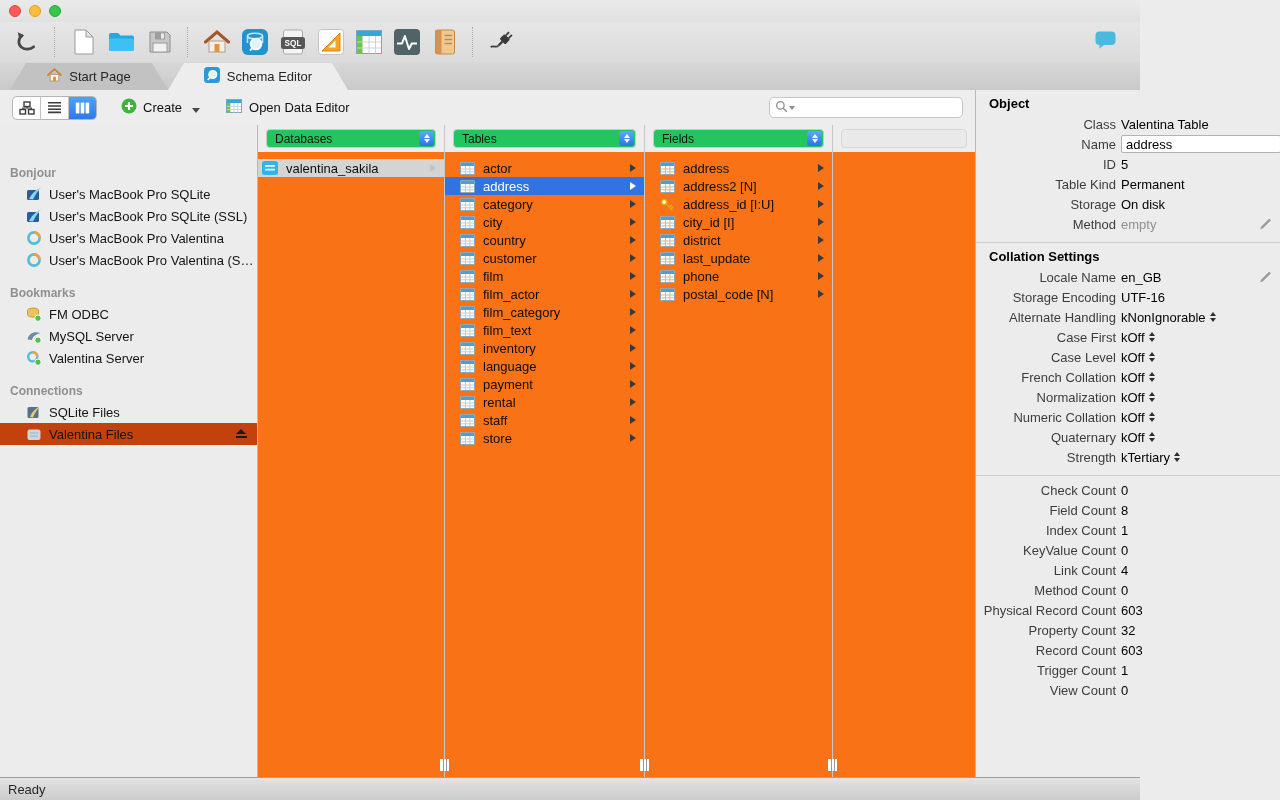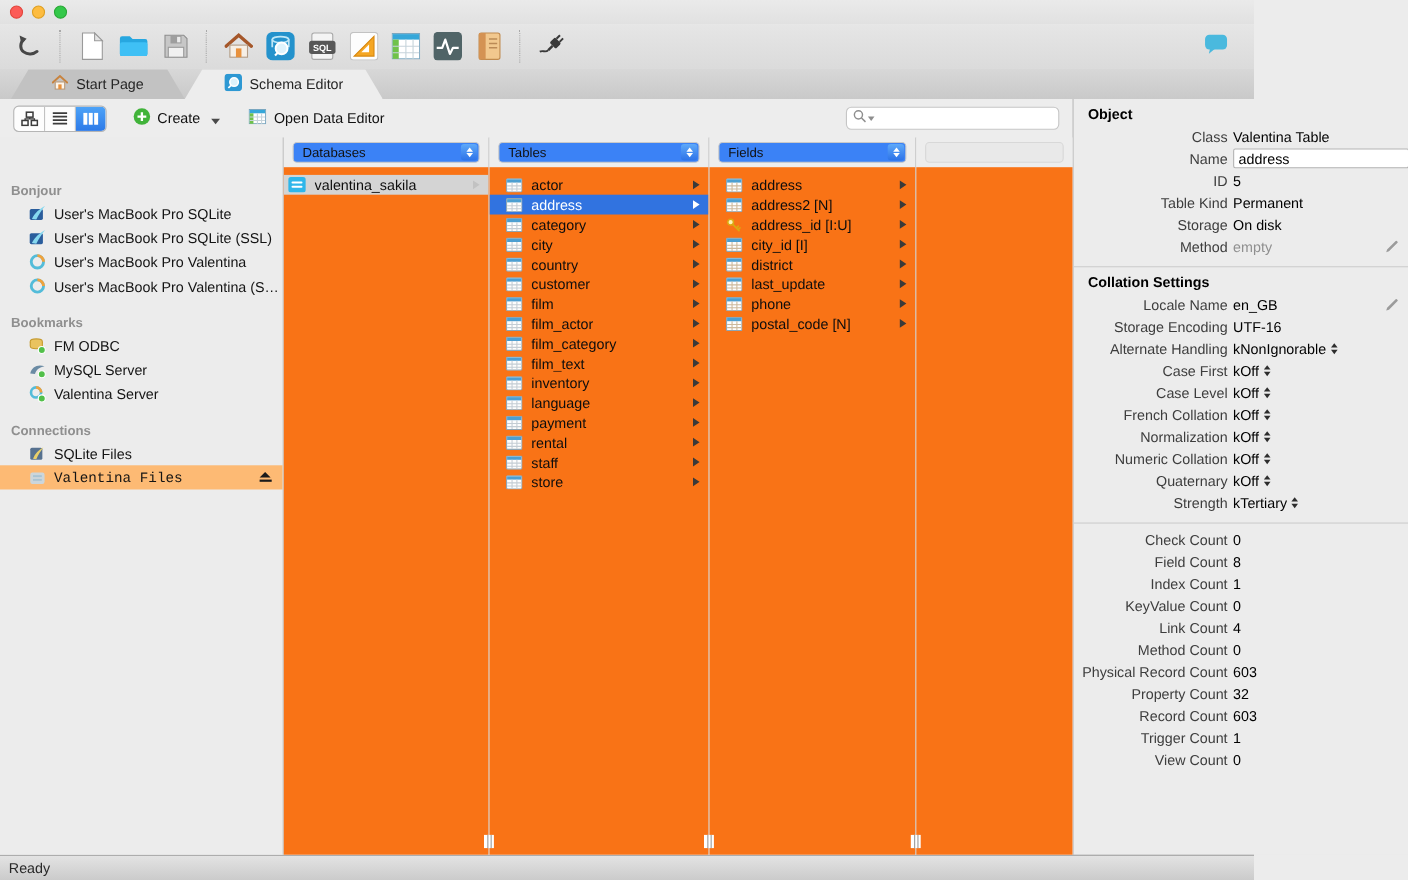--- a/index.html
+++ b/index.html
@@ -49,32 +49,32 @@
              border-top:4px solid #8e8e8e;margin-top:1px;}
   .search-input{flex:1;border:none;outline:none;height:15px;font:12px "Liberation Sans",sans-serif;background:transparent;}
 
   
   .cols{flex:1;display:flex;min-height:0;position:relative;}
   .sidebar{width:258px;flex:0 0 auto;background:#ececec;border-right:1px solid #b9b9b9;box-sizing:border-box;
            padding-top:38px;font-size:13px;overflow:hidden;}
   .sb-header{height:20px;line-height:20px;padding-left:10px;font-size:12px;font-weight:bold;color:#8f8f8f;}
   .sb-header.gap{margin-top:12px;}
   .sb-item{height:22px;display:flex;align-items:center;padding-left:26px;gap:7px;position:relative;color:#141414;}
-  .sb-item.selected{background:#fdba74;font-family:Liberation Mono, monospace;}
+  .sb-item.selected{background:#c2410c;}
   .sb-icon{width:16px;height:16px;flex:0 0 auto;display:flex;align-items:center;justify-content:center;}
   .eject{position:absolute;right:10px;top:6px;width:11px;height:10px;}
   .eject::before{content:"";position:absolute;top:0;left:0;border-left:5.5px solid transparent;
                  border-right:5.5px solid transparent;border-bottom:5.5px solid #1b1b1b;}
   .eject::after{content:"";position:absolute;bottom:1px;left:0;width:11px;height:2px;background:#1b1b1b;}
 
   .col{display:flex;flex-direction:column;border-right:1px solid #c6c6c6;box-sizing:border-box;background:#ededed;min-height:0;}
   .col-databases{width:187px;} .col-tables{width:200px;} .col-fields{width:188px;}
   .col-rest{width:142px;border-right:none;}
   .col-head{height:27px;flex:0 0 auto;display:flex;align-items:center;padding:0 8px;}
-  .dropdown{flex:1;height:17px;background:#3b82f6;border:1px solid #c9c9c9;border-radius:4px;position:relative;
+  .dropdown{flex:1;height:17px;background:#22c55e;border:1px solid #c9c9c9;border-radius:4px;position:relative;
             display:flex;align-items:center;padding-left:8px;font-size:12px;color:#111;}
   .dropdown.disabled{background:#e9e9e9;border-color:#d8d8d8;}
   .dd-stepper{position:absolute;right:1px;top:1px;bottom:1px;width:15px;border-radius:3px;
               background:linear-gradient(#5ea9f9,#2c72e8);display:flex;flex-direction:column;
               align-items:center;justify-content:center;gap:1.5px;}
   .wtri-up{width:0;height:0;border-left:3px solid transparent;border-right:3px solid transparent;border-bottom:4px solid #fff;}
   .wtri-dn{width:0;height:0;border-left:3px solid transparent;border-right:3px solid transparent;border-top:4px solid #fff;}
   .col-list{flex:1;background:#f97316;padding-top:7px;overflow:hidden;}
   .row{height:18px;display:flex;align-items:center;gap:8px;padding:0 8px 0 14px;font-size:13px;color:#0d0d0d;}
   #list-databases .row{padding-left:4px;}

